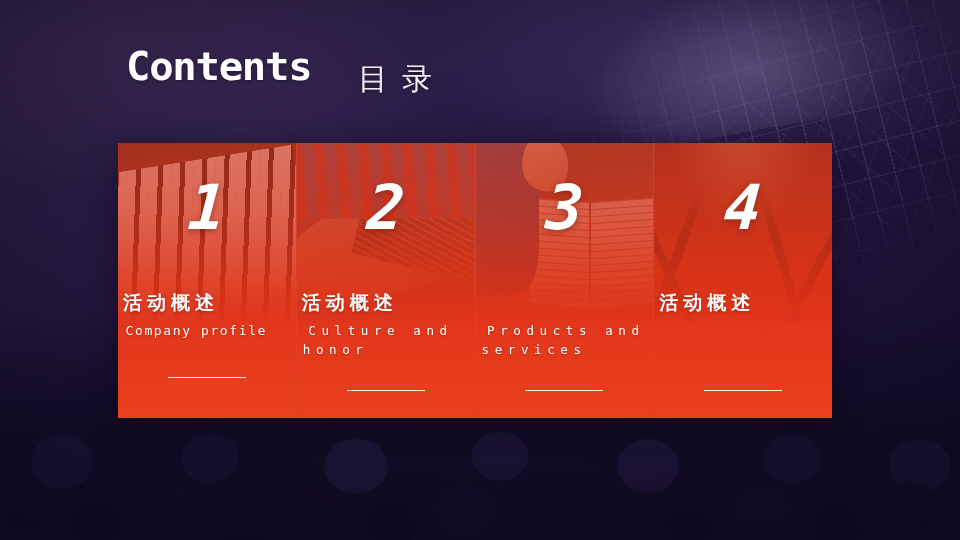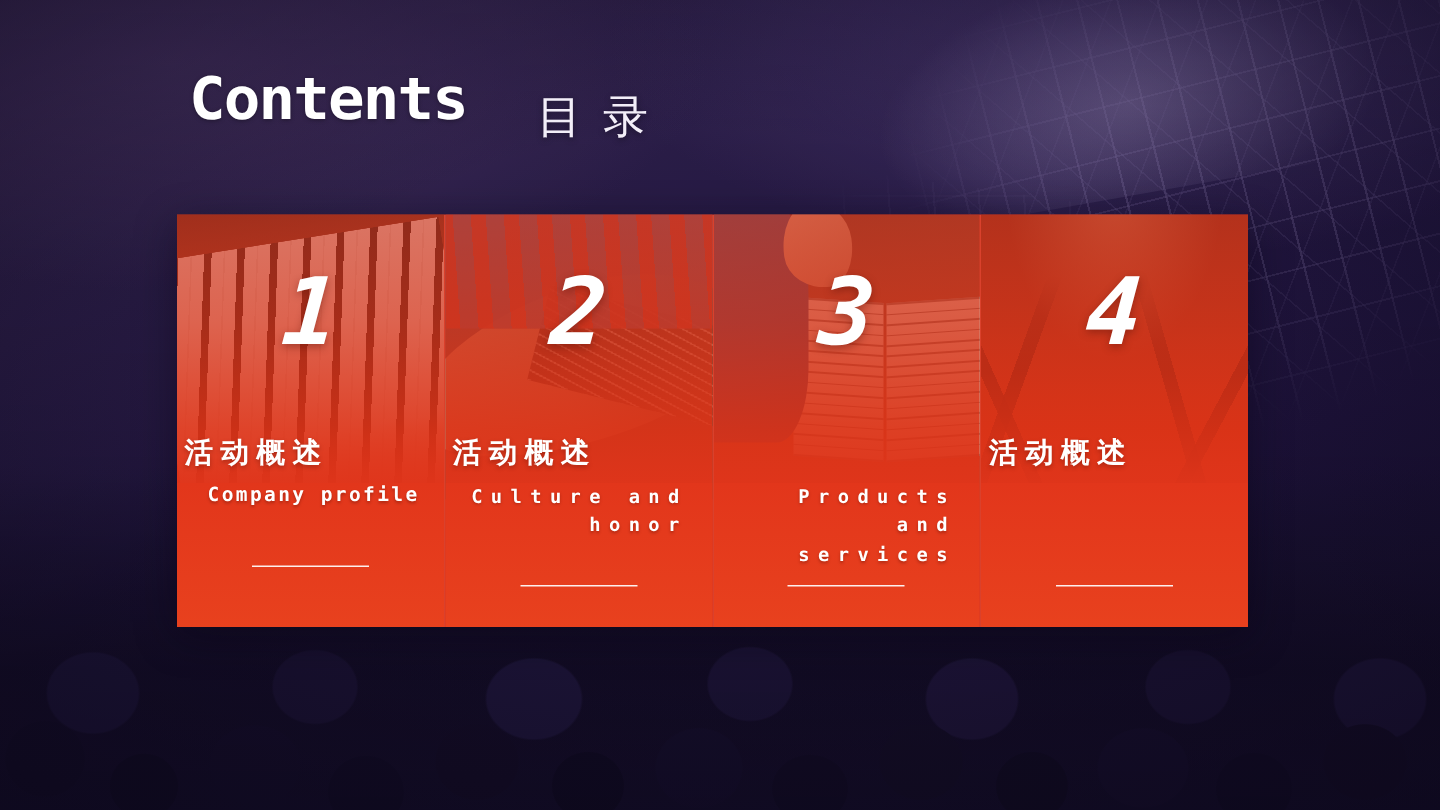--- a/index.html
+++ b/index.html
@@ -232,24 +232,24 @@
   }
   .cn{
     position:absolute;left:0;right:0;top:148px;
     color:#ffffff;
     font-family:"DejaVu Sans","Liberation Sans",sans-serif;
     font-size:19px;font-weight:700;
     letter-spacing:5px;text-indent:5px;line-height:1.2;
     text-shadow:0 1px 3px rgba(90,18,8,.4);
   }
   .en{
-    position:absolute;left:6px;right:16px;top:178px;
-    text-align:right;color:#ffffff;
+    position:absolute;left:6px;right:6px;top:178px;
+    text-align:left;color:#ffffff;
     font-family:"DejaVu Sans Mono","Liberation Mono",monospace;
-    font-size:13px;font-weight:700;
+    font-size:13px;font-weight:400;
     line-height:1.55;
     letter-spacing:1.6px;text-indent:1.6px;
     text-shadow:0 1px 2px rgba(90,18,8,.4);
   }
   .en.wide{letter-spacing:5.6px;text-indent:5.6px;font-size:12.5px;}
   .rule{
     position:absolute;left:50%;transform:translateX(-50%);
     width:78px;height:1.4px;background:rgba(255,255,255,.92);
   }
   .rule.r1{top:234px;}

